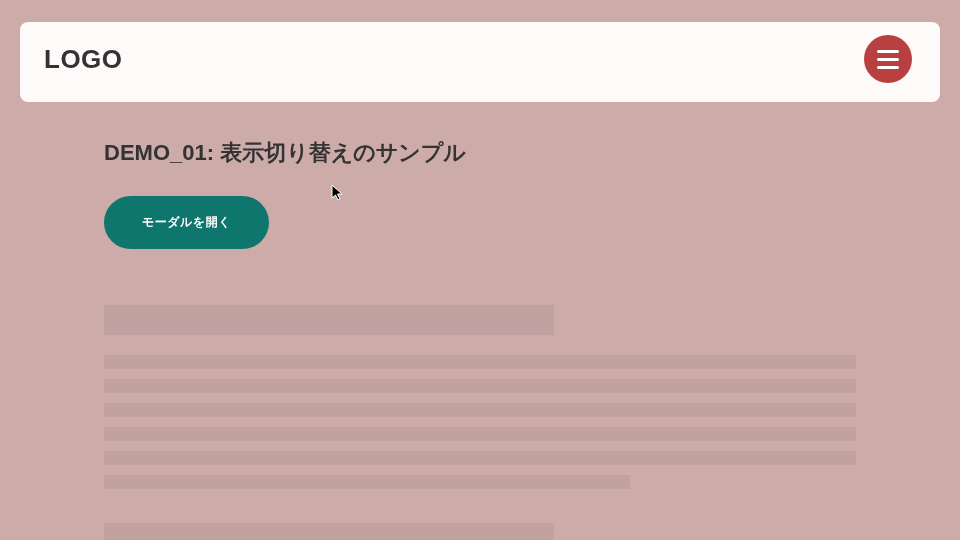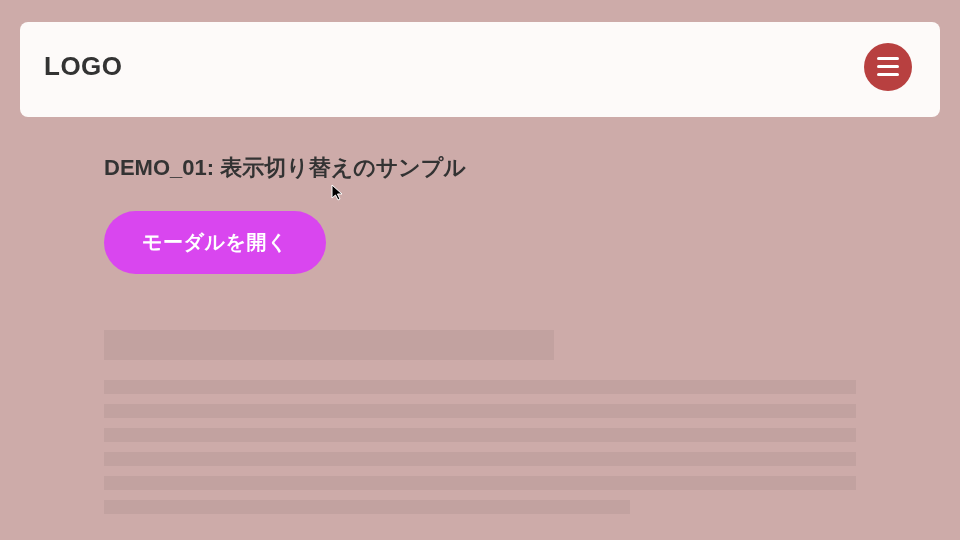--- a/index.html
+++ b/index.html
@@ -8,21 +8,21 @@
     height: 540px;
     background: #cdaba9;
     font-family: -apple-system, BlinkMacSystemFont, "Segoe UI", sans-serif;
     overflow: hidden;
     position: relative;
   }
   .header {
     margin: 22px 20px 0 20px;
     background: #fdfaf9;
     border-radius: 8px;
-    height: 95px;
+    height: 80px;
     display: flex;
     align-items: center;
     justify-content: space-between;
     padding: 0 28px 6px 24px;
   }
   .logo {
     font-size: 26px;
     font-weight: 700;
     color: #333;
     letter-spacing: 0.5px;
@@ -49,26 +49,26 @@
   .content {
     padding: 36px 104px 0 104px;
   }
   .title {
     font-size: 22px;
     font-weight: 700;
     color: #333;
     margin-bottom: 28px;
   }
   .modal-btn {
-    background: #d946ef;
+    background: #0f766e;
     color: #fff;
     border: none;
     border-radius: 999px;
     padding: 18px 38px;
-    font-size: 20px;
+    font-size: 12px;
     font-weight: 700;
     cursor: pointer;
     letter-spacing: 0.5px;
   }
   .skeleton-block {
     margin-top: 56px;
   }
   .sk-title {
     background: #c2a2a0;
     height: 30px;

